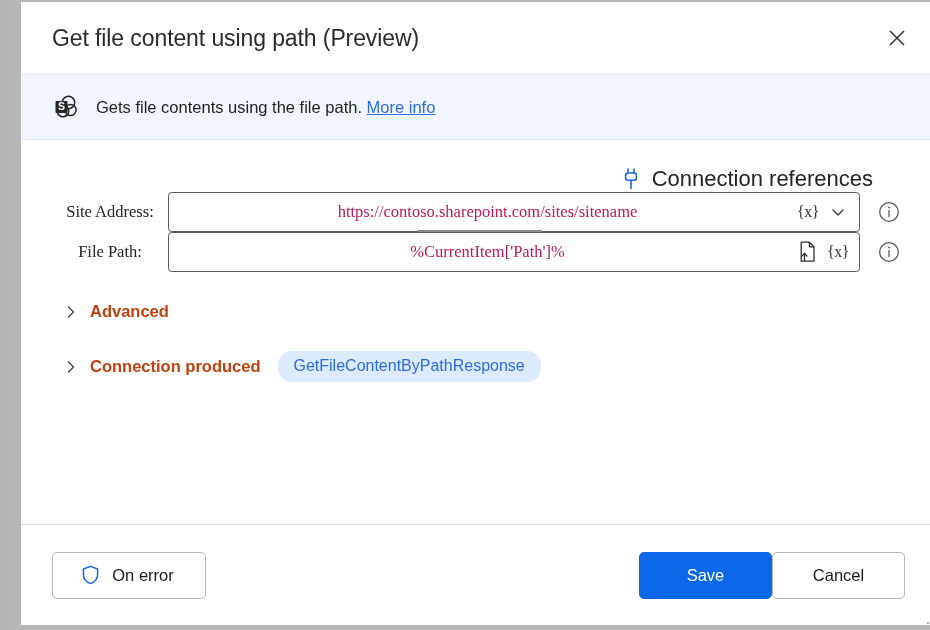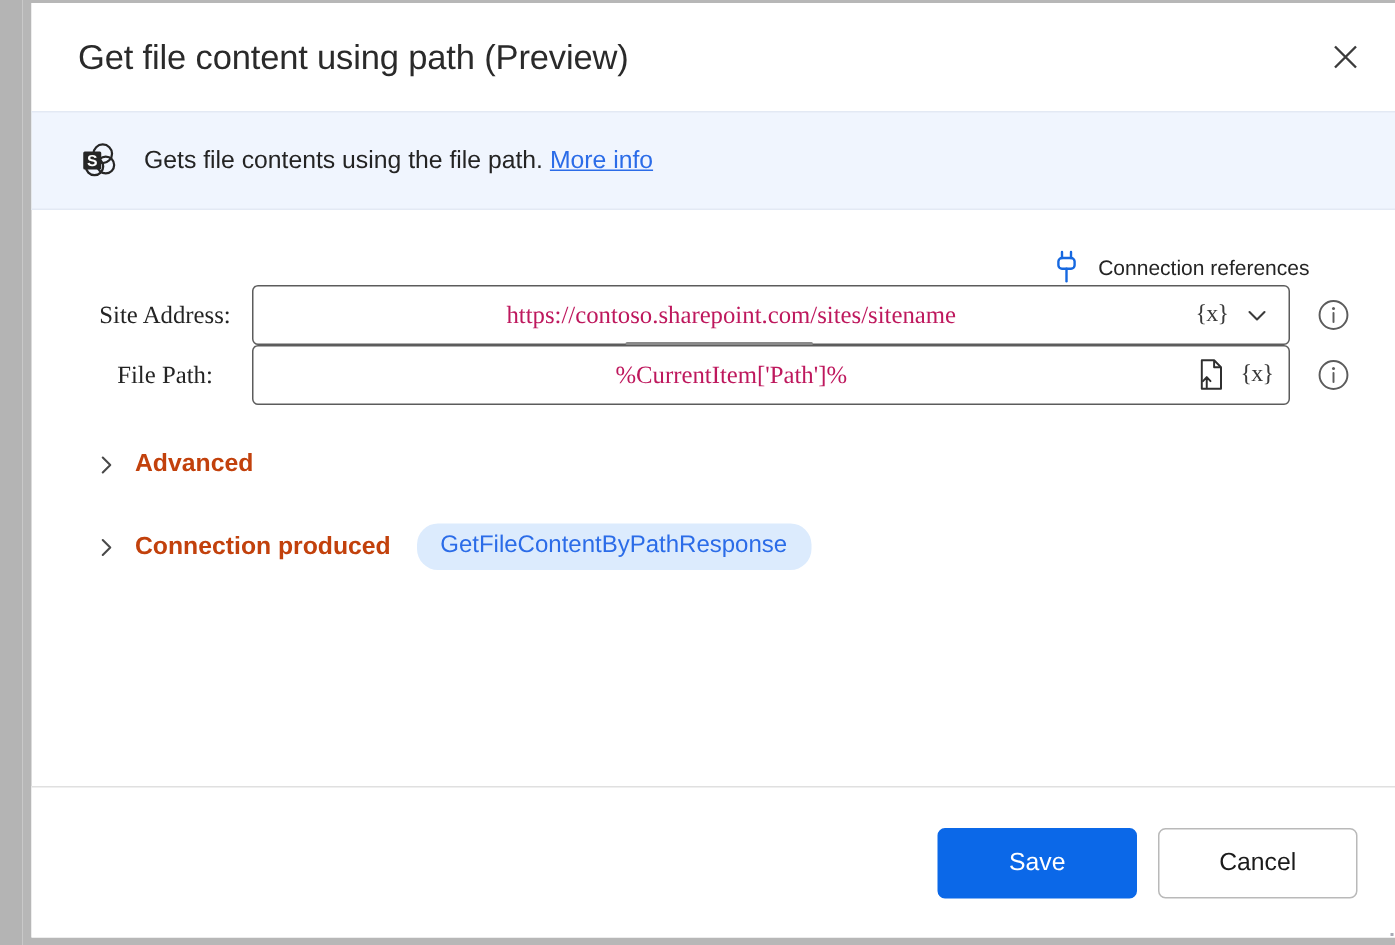--- a/index.html
+++ b/index.html
@@ -114,21 +114,21 @@
     align-items: center;
     cursor: pointer;
     padding-right: 35px;
   }
   .conn-icon {
     width: 22px; height: 24px;
     margin-right: 10px;
     display: flex; align-items: center; justify-content: center;
   }
   .conn-label {
-    font-size: 14px;
+    font-size: 22px;
     color: #242424;
     white-space: nowrap;
   }
 
   
   .param-row {
     display: flex;
     align-items: center;
     font-family: Liberation Serif, serif;
   }
@@ -258,21 +258,20 @@
     background: #0b68e8;
     border: 1px solid #0b68e8;
     color: #ffffff;
     width: 133px;
   }
   .btn-cancel { width: 133px; }
   .footer-right {
     margin-left: auto;
     display: flex;
     align-items: center;
-    gap: 14px;
     padding-right: 3px;
   }
   .grip {
     position: absolute;
     right: 2px;
     bottom: 1px;
     width: 14px;
     height: 14px;
   }
   .grip i {
@@ -388,20 +387,28 @@
           <path d="M4.5 2 L9.5 7 L4.5 12" stroke="#4a4a4a" stroke-width="1.4" fill="none" stroke-linecap="round" stroke-linejoin="round"></path>
         </svg>
       </div>
       <div class="expander-label">Connection produced</div>
       <div class="var-chip">GetFileContentByPathResponse</div>
     </div>
 
   </div>
 
   <div class="footer">
+    <div class="btn btn-secondary btn-onerror">
+      <span class="shield-icon">
+        <svg width="19" height="20" viewBox="0 0 19 20">
+          <path d="M9.5 1.4 L16.6 4 V9.6 C16.6 14.2 13.4 17.2 9.5 18.6 C5.6 17.2 2.4 14.2 2.4 9.6 V4 Z" fill="none" stroke="#1668e0" stroke-width="1.5" stroke-linejoin="round"></path>
+        </svg>
+      </span>
+      <span>On error</span>
+    </div>
     <div class="footer-right">
       <div class="btn btn-primary">
         <span>Save</span>
       </div>
       <div class="btn btn-secondary btn-cancel">
         <span>Cancel</span>
       </div>
     </div>
     <div class="grip">
       <i style="right:0;bottom:0"></i>

